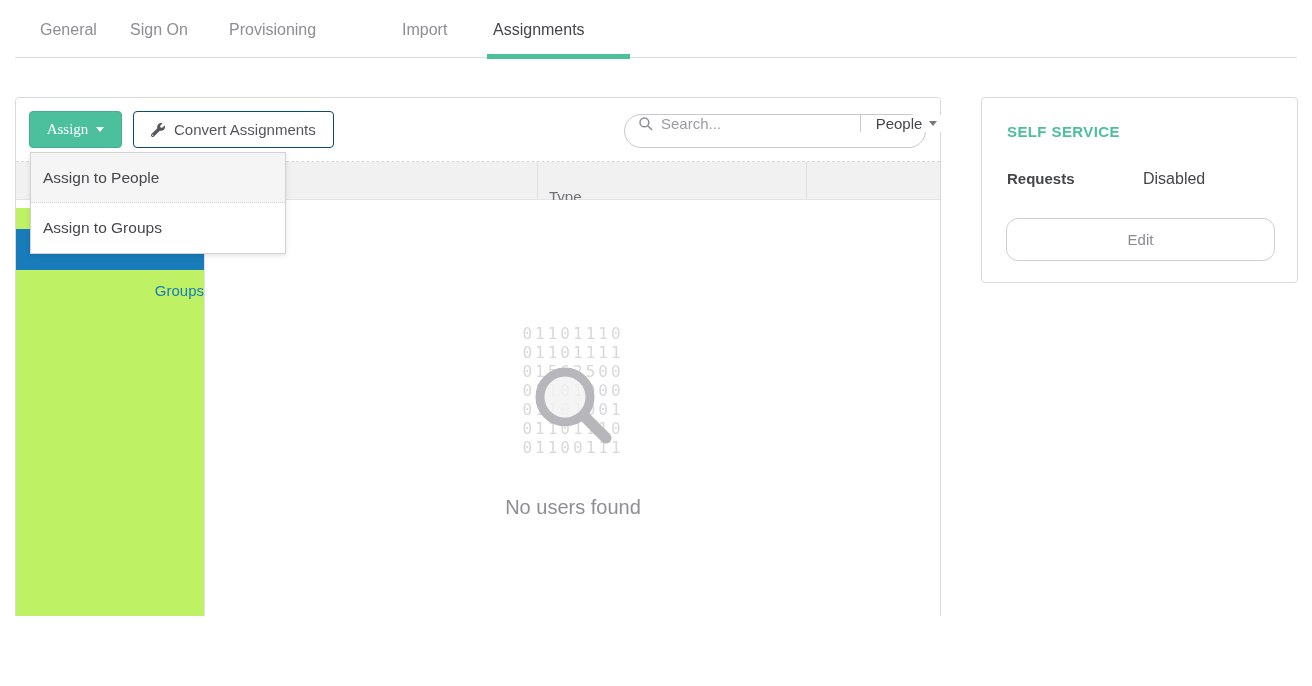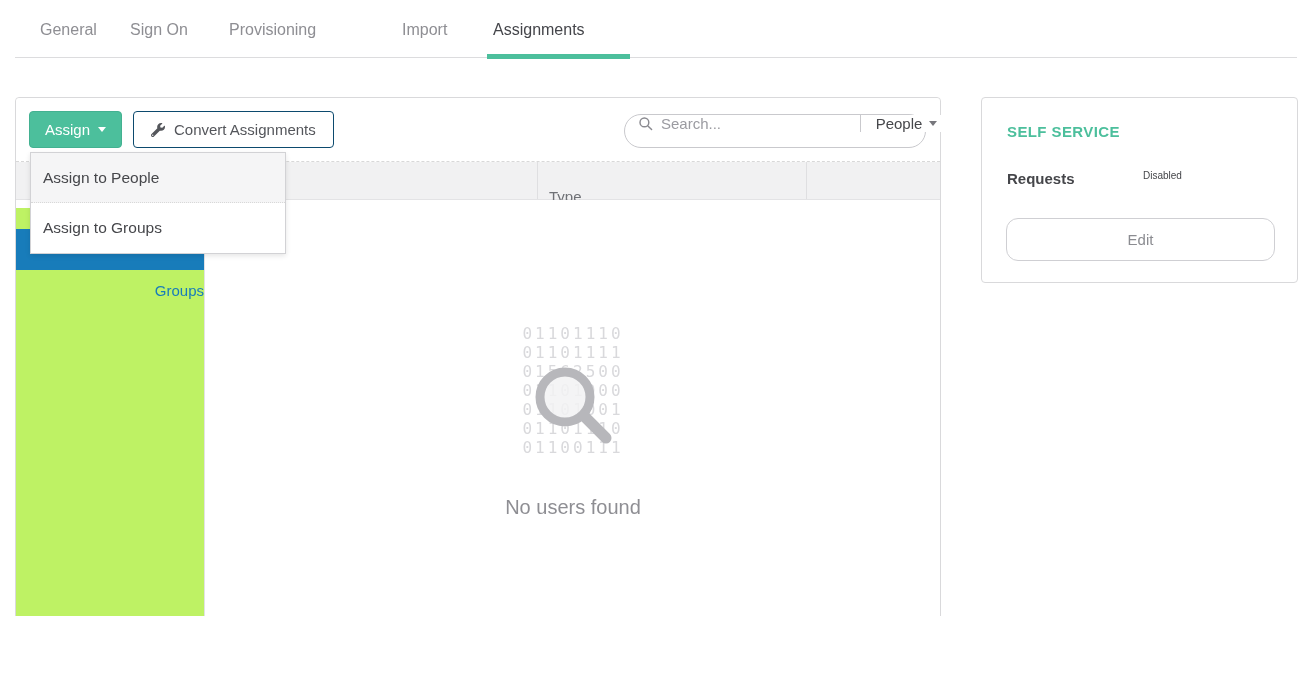--- a/index.html
+++ b/index.html
@@ -15,21 +15,21 @@
   .tab-underline { position:absolute; left:487px; top:54px; width:143px; height:5px; background:#4cbf9c; }
 
   
   .main-panel { position:absolute; left:15px; top:97px; width:926px; height:580px;
                 background:#fff; border:1px solid #d9d9db; border-radius:4px; }
 
   .toolbar { position:absolute; left:0; top:0; right:0; height:64px; background:#fff;
              border-bottom:1px dashed #d8d8d8; border-radius:4px 4px 0 0; }
   .btn-assign { position:absolute; left:13px; top:13px; width:93px; height:37px;
                 background:#4cbf9c; color:#fff; border:1px solid #43b191; border-radius:4px;
-                font-family:Liberation Sans, sans-serif; font-size:15px; cursor:pointer;
+                font-family:Liberation Serif, serif; font-size:15px; cursor:pointer;
                 display:flex; align-items:center; justify-content:center; gap:8px; }
   .btn-convert { position:absolute; left:117px; top:13px; height:37px; padding:0 17px;
                  background:#fff; color:#54565b; border:1px solid #0c4a6e; border-radius:4px;
                  font-family:"Liberation Sans",sans-serif; font-size:15px; cursor:pointer;
                  display:flex; align-items:center; gap:9px; }
   .btn-convert svg { flex:0 0 auto; }
 
   .caret { display:inline-block; width:0; height:0;
            border-left:4px solid transparent; border-right:4px solid transparent;
            border-top:5px solid currentColor; }
@@ -74,21 +74,21 @@
   .menu-item { height:50px; line-height:50px; padding-left:12px; font-size:15.5px;
                color:#46474b; background:#fff; cursor:pointer; }
   .menu-item.hovered { background:#f5f5f6; border-bottom:1px dotted #d8d8d8; }
 
   
   .side-panel { position:absolute; left:981px; top:97px; width:317px; height:186px;
                 background:#fff; border:1px solid #d9d9db; border-radius:4px; }
   .ss-heading { position:absolute; left:25px; top:25px; font-size:15px; font-weight:bold;
                 letter-spacing:0.4px; color:#4cbf9c; }
   .ss-label { position:absolute; left:25px; top:72px; font-size:15px; font-weight:bold; color:#45464a; }
-  .ss-value { position:absolute; left:161px; top:72px; font-size:10px; color:#45464a; }
+  .ss-value { position:absolute; left:161px; top:72px; font-size:16px; color:#45464a; }
   .btn-edit { position:absolute; left:24px; top:120px; width:269px; height:43px;
               background:#fff; border:1px solid #cfcfd3; border-radius:12px;
               font-family:"Liberation Sans",sans-serif; font-size:15px; color:#8b8c91; cursor:pointer; }
 </style>
 </head>
 <body>
 
 <div class="screen">
 
   <div class="tabbar">

